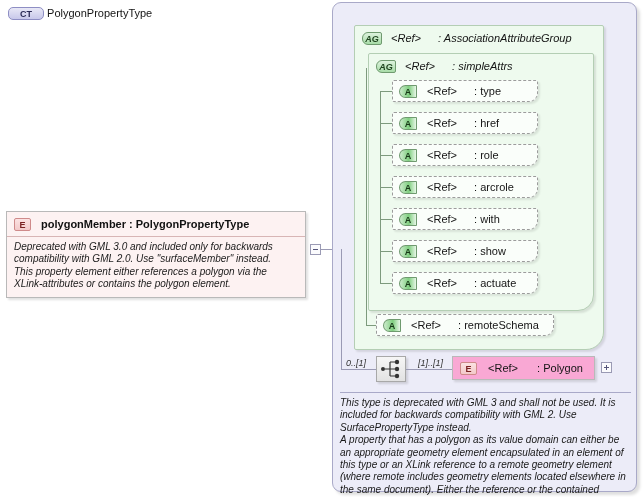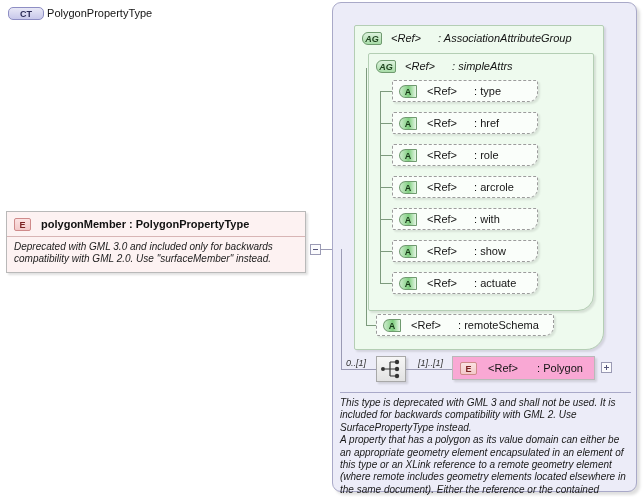--- a/index.html
+++ b/index.html
@@ -291,20 +291,21 @@
 </head>
 <body>
 
 <div id="elem-panel">
   <div class="hdr">
     <span class="badge badge-e">E</span>
     <span class="ttl">polygonMember  :  PolygonPropertyType</span>
   </div>
   <div class="doc">
     <p>Deprecated with GML 3.0 and included only for backwards compatibility with GML 2.0. Use "surfaceMember" instead.</p>
+    <p>This property element either references a polygon via the XLink-attributes or contains the polygon element.</p>
   </div>
 </div>
 
 <div class="pmbox" style="left:310px; top:244px;"></div>
 <div class="wire h" style="left:321px; top:249px; width:11px;"></div>
 
 <div id="ct-box"></div>
 
 <div id="ct-title">
   <span class="badge badge-ct">CT</span>

